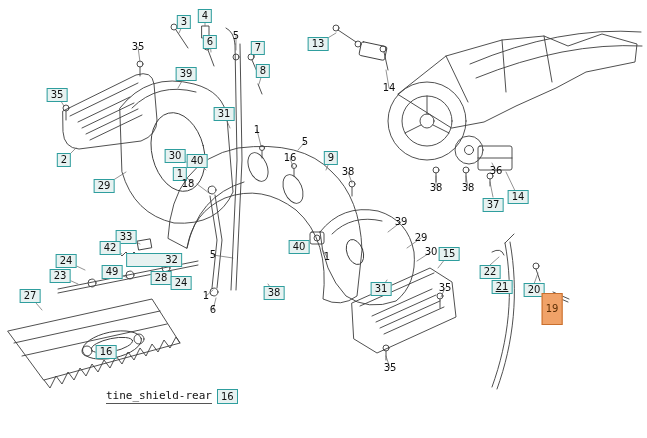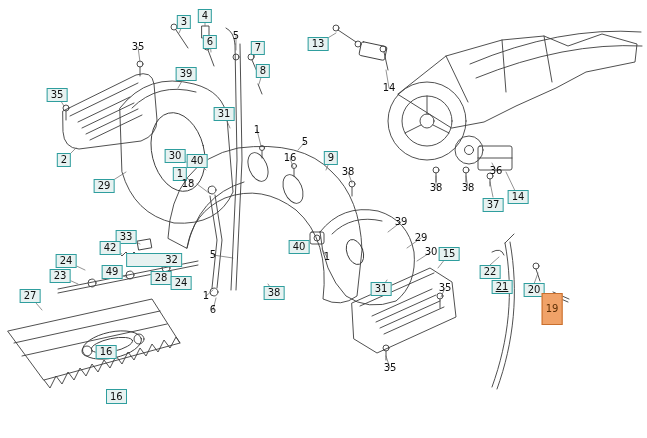--- a/index.html
+++ b/index.html
@@ -309,16 +309,17 @@
       <div class="callout box" style="left: 381px; top: 289px;">31</div>
       <div class="callout plain" style="left: 445px; top: 288px;">35</div>
       <div class="callout plain" style="left: 390px; top: 368px;">35</div>
       <div class="callout box" style="left: 490px; top: 265px; margin-top: 7px;">22</div>
       <div class="callout box" style="left: 502px; top: 287px; text-decoration: underline;">21</div>
       <div class="callout box" style="left: 534px; top: 290px;">20</div>
       <div class="callout active" style="left: 552px; top: 309px;">19</div>
     </div>
 
   <div class="caption">
+    <span class="cap-text">tine_shield-rear</span>
     <span class="cap-ref">16</span>
   </div>
 
 </div>
 
 </body></html>

